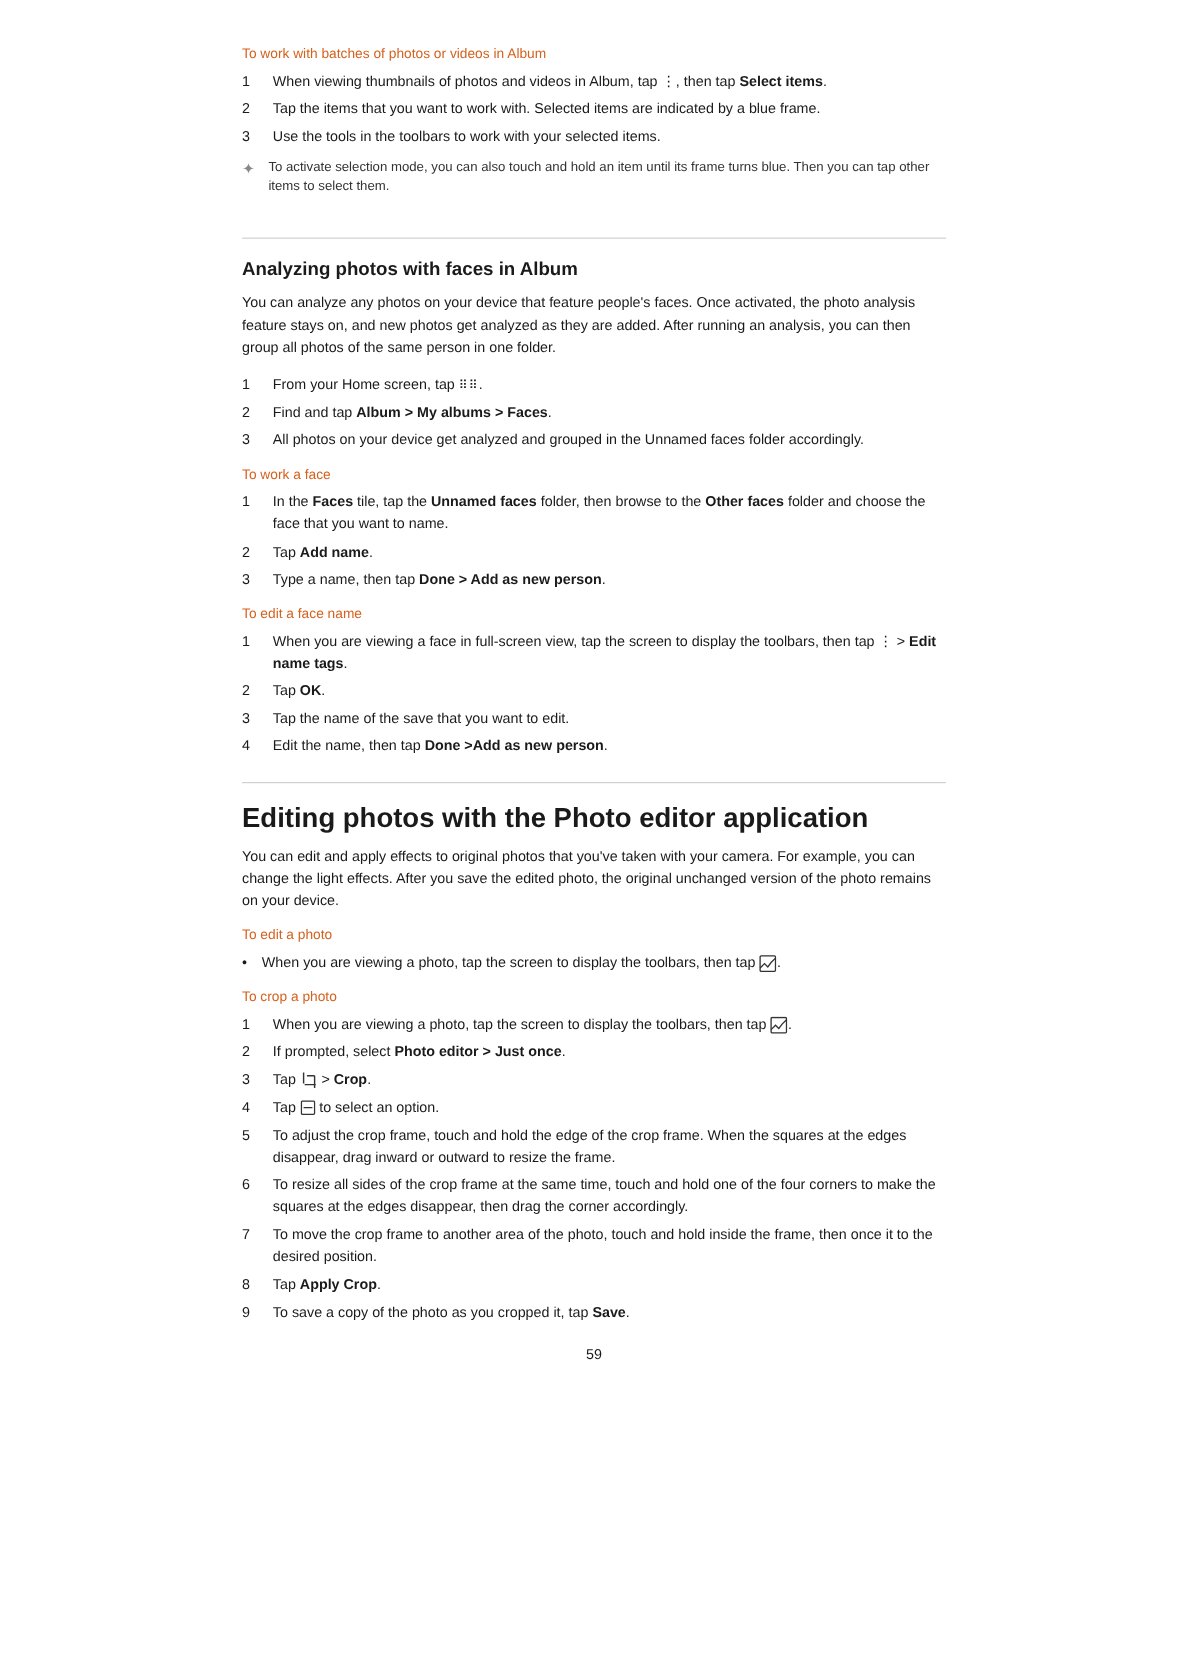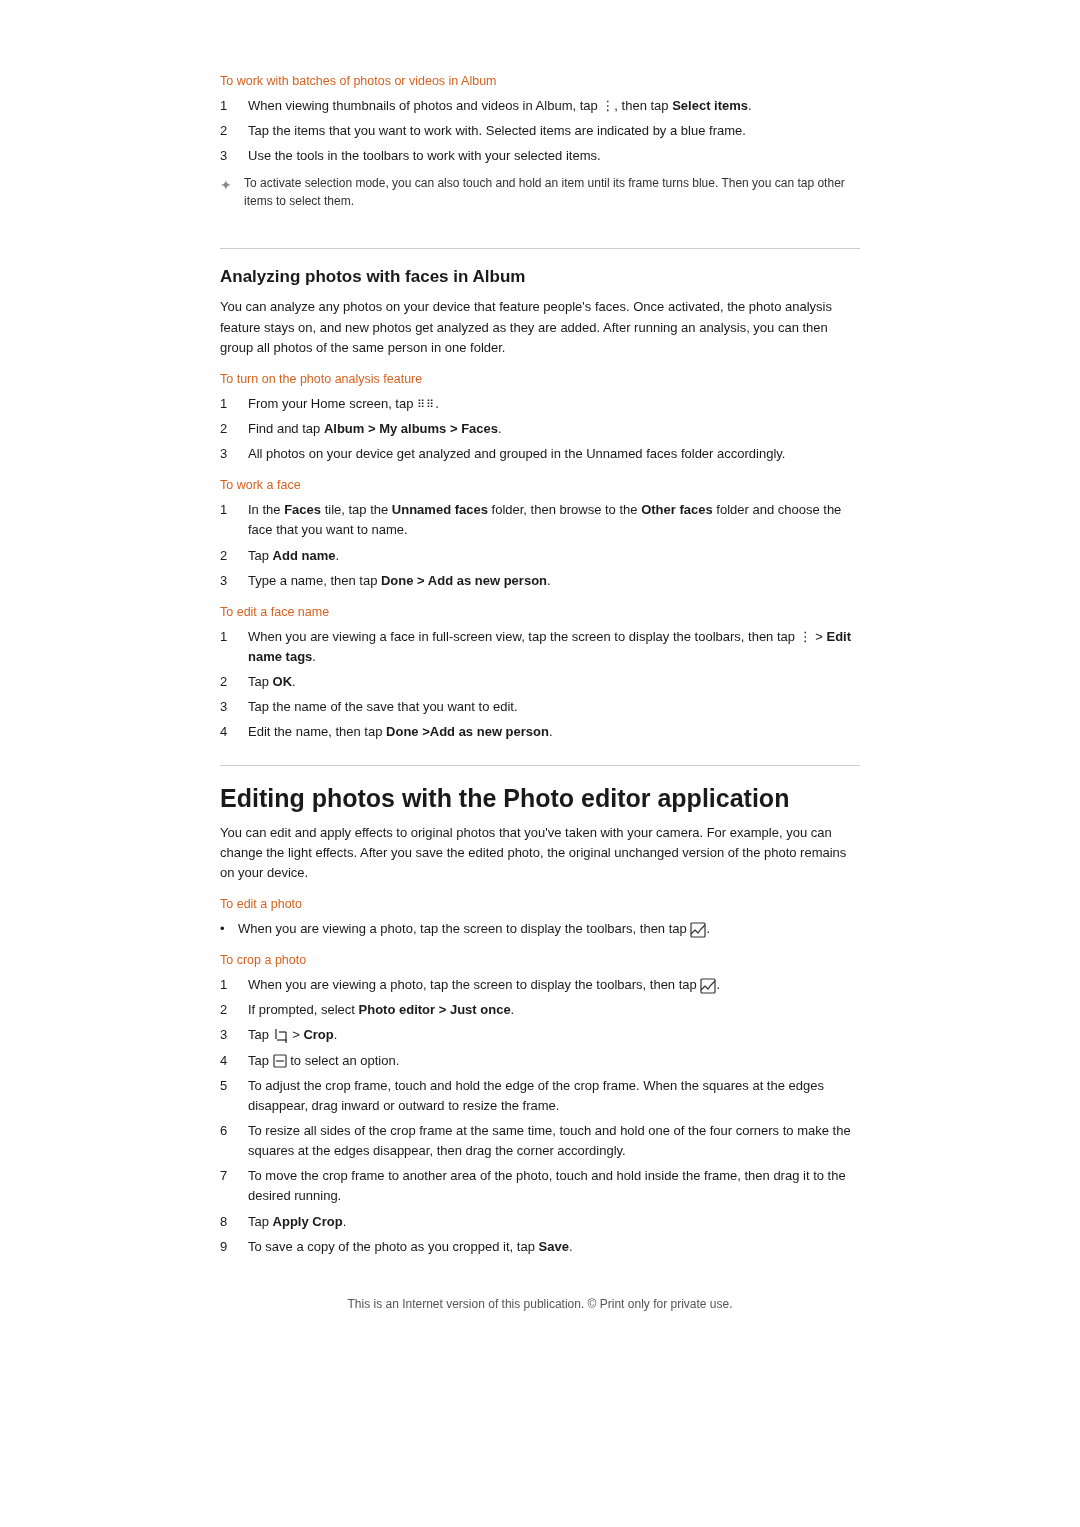--- a/index.html
+++ b/index.html
@@ -14,21 +14,21 @@
       font-size: 13px;
       color: #1a1a1a;
       width: 1080px;
       min-height: 1527px;
       display: flex;
       justify-content: center;
     }
 
     .page {
       width: 680px;
-      padding: 60px 20px 60px 20px;
+      padding: 28px 20px 60px 20px;
       position: relative;
     }
 
     .section-heading {
       color: #d4621f;
       font-size: 12.5px;
       font-weight: normal;
       margin-bottom: 8px;
       margin-top: 4px;
     }
@@ -170,21 +170,20 @@
     </div>
   </div>
 
   <div class="subsection">
     <div class="main-heading">
       <span>Analyzing photos with faces in Album</span>
     </div>
     <p>You can analyze any photos on your device that feature people's faces. Once activated, the photo analysis feature stays on, and new photos get analyzed as they are added. After running an analysis, you can then group all photos of the same person in one folder.</p>
 
     <div class="subsection">
-      <div class="section-heading">To turn on the photo analysis feature</div>
       <ol>
         <li>
           <span class="num">1</span>
           <span class="content">From your Home screen, tap <span style="font-size:11px; letter-spacing:1px;">⠿⠿</span>.</span>
         </li>
         <li>
           <span class="num">2</span>
           <span class="content">Find and tap <b>Album &gt; My albums &gt; Faces</b>.</span>
         </li>
         <li>
@@ -298,29 +297,29 @@
         <li>
           <span class="num">5</span>
           <span class="content">To adjust the crop frame, touch and hold the edge of the crop frame. When the squares at the edges disappear, drag inward or outward to resize the frame.</span>
         </li>
         <li>
           <span class="num">6</span>
           <span class="content">To resize all sides of the crop frame at the same time, touch and hold one of the four corners to make the squares at the edges disappear, then drag the corner accordingly.</span>
         </li>
         <li>
           <span class="num">7</span>
-          <span class="content">To move the crop frame to another area of the photo, touch and hold inside the frame, then drag it to the desired running.</span>
+          <span class="content">To move the crop frame to another area of the photo, touch and hold inside the frame, then once it to the desired position.</span>
         </li>
         <li>
           <span class="num">8</span>
           <span class="content">Tap <b>Apply Crop</b>.</span>
         </li>
         <li>
           <span class="num">9</span>
           <span class="content">To save a copy of the photo as you cropped it, tap <b>Save</b>.</span>
         </li>
       </ol>
     </div>
   </div>
 
-  <div class="page-footer">This is an Internet version of this publication. © Print only for private use.</div>
+  <div class="page-number">59</div>
 
 </div>
 
 </body></html>

